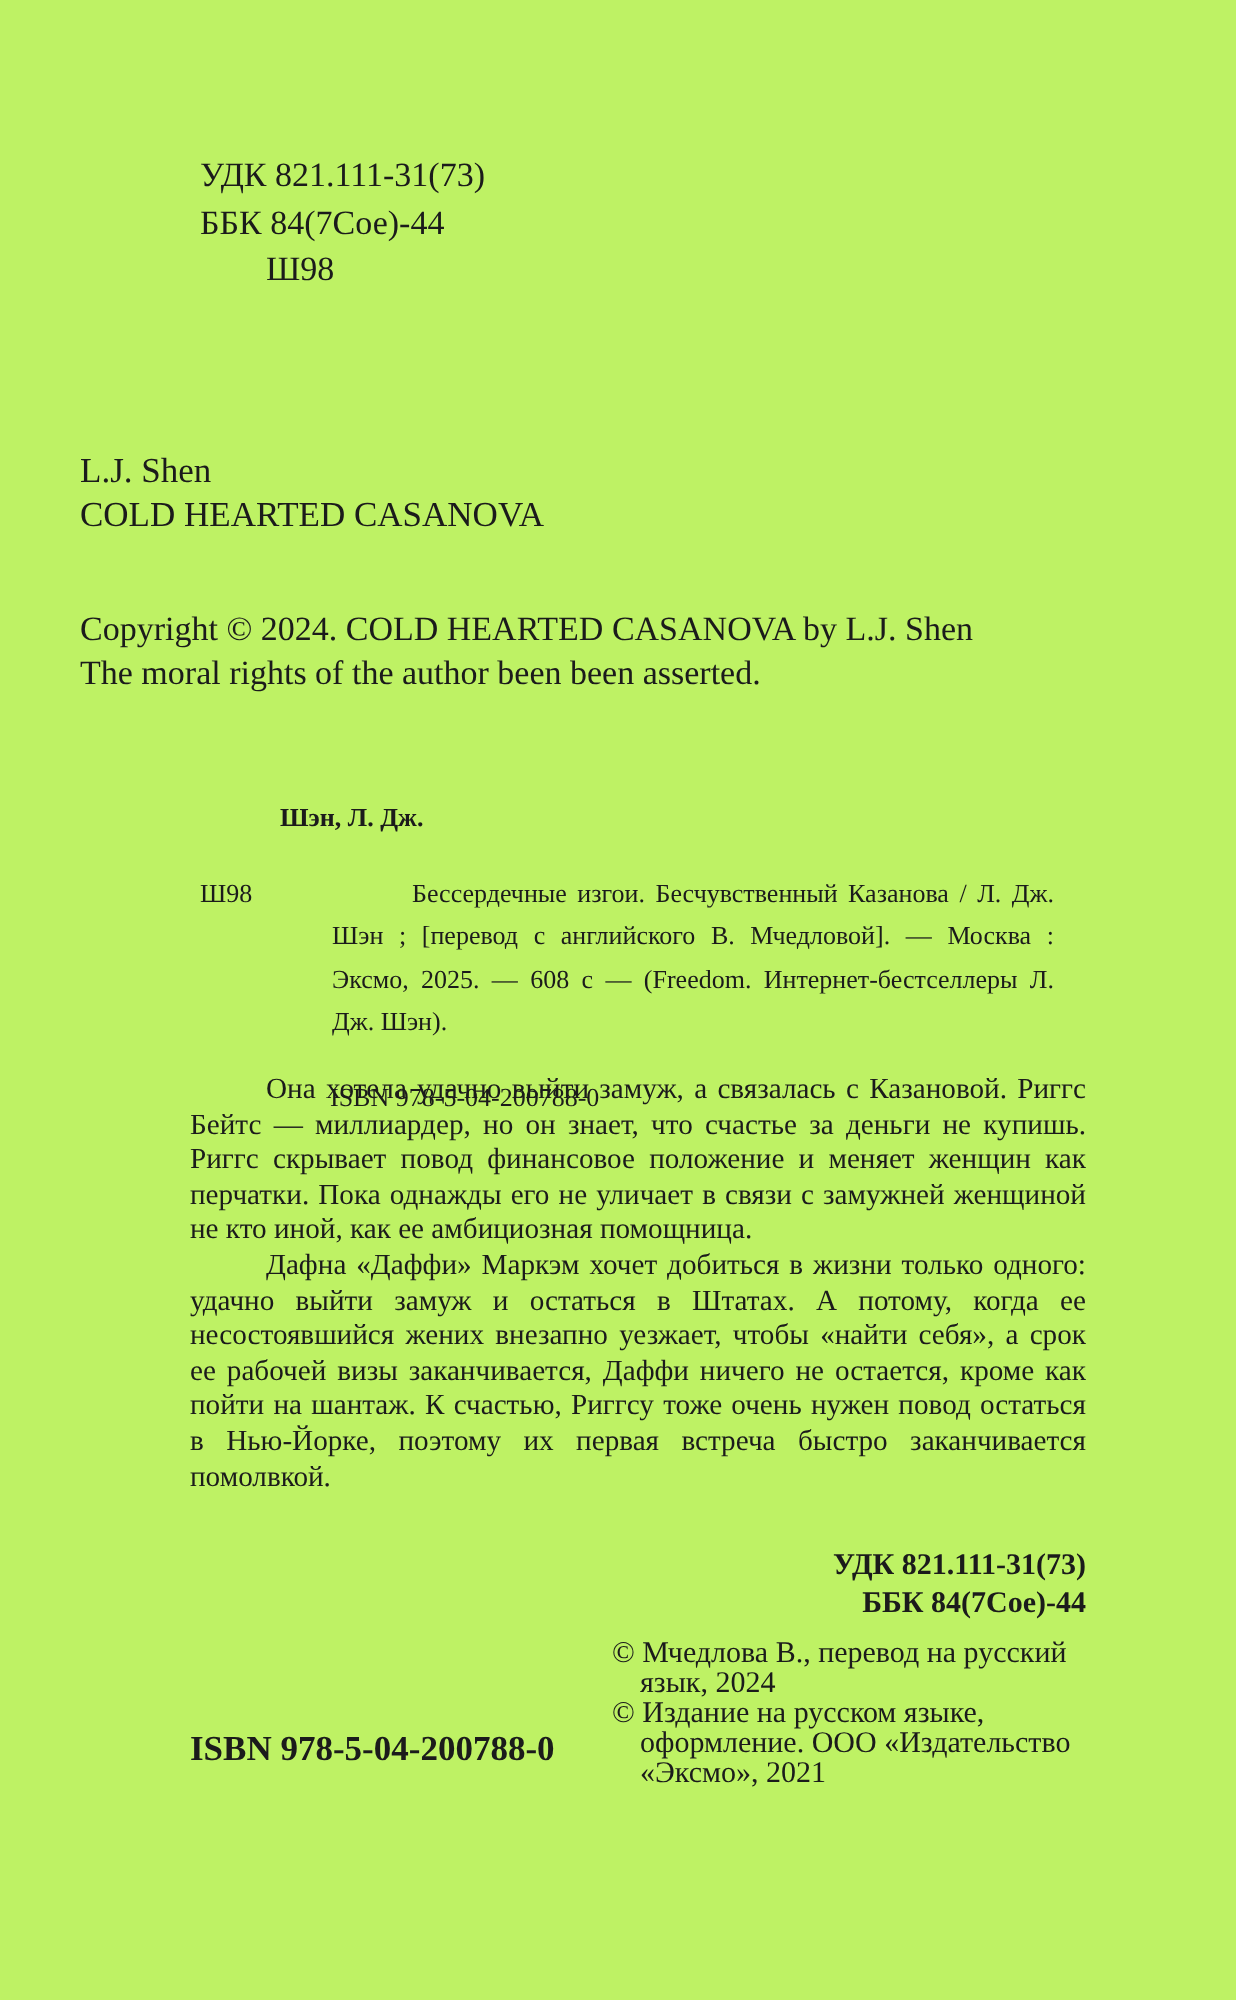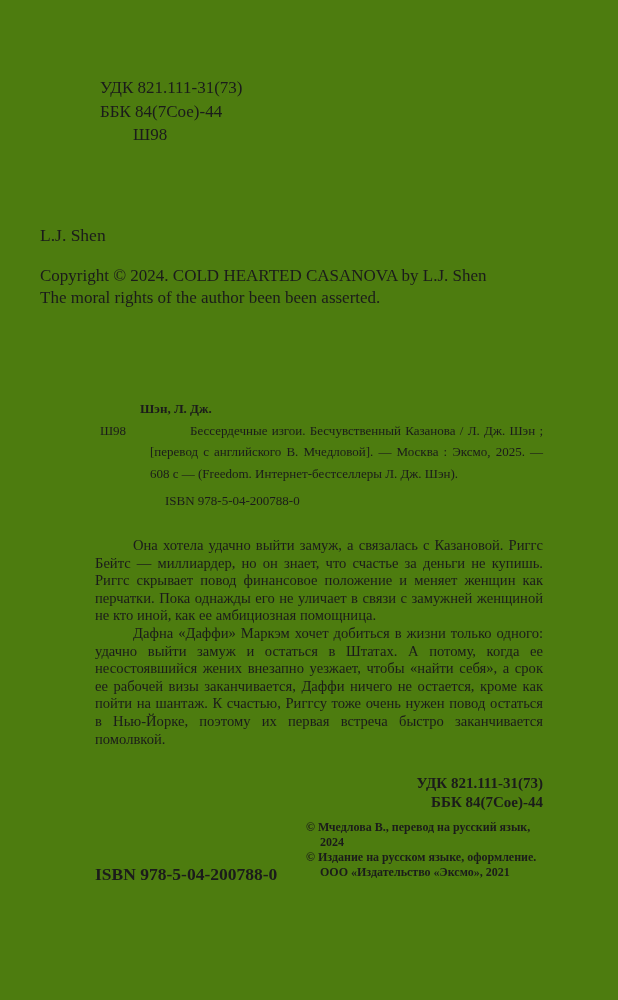--- a/index.html
+++ b/index.html
@@ -4,21 +4,21 @@
 <style>
   html, body {
     margin: 0;
     padding: 0;
     background: #e8e8e8;
   }
   .page {
     position: relative;
     width: 618px;
     height: 1000px;
-    background: #4d7c0f;
+    background: #bef264;
     color: #1b1b1b;
     font-family: "Liberation Serif", "DejaVu Serif", serif;
     overflow: hidden;
   }
 
   
   .top-block {
     position: absolute;
     top: 76px;
     left: 100px;
@@ -33,21 +33,21 @@
   
   .title-block {
     position: absolute;
     top: 224px;
     left: 40px;
     right: 40px;
     font-size: 17.5px;
     line-height: 22px;
   }
   .title-block .copyright {
-    margin-top: 19px;
+    margin-top: 36px;
     font-size: 17px;
   }
 
   
   .biblio {
     position: absolute;
     top: 398px;
     left: 100px;
     width: 443px;
     font-size: 13px;
@@ -59,21 +59,21 @@
   }
   .biblio-entry {
     position: relative;
   }
   .biblio-code {
     position: absolute;
     left: 0;
     top: 0;
   }
   .biblio-desc {
-    margin: 0;
+    margin: 16px;
     padding-left: 50px;
     text-indent: 40px;
     text-align: justify;
   }
   .biblio-isbn {
     margin: 6px 0 0 0;
     padding-left: 65px;
   }
 
   
@@ -102,23 +102,23 @@
     font-weight: bold;
     white-space: nowrap;
   }
 
   
   .footer-copyrights {
     position: absolute;
     top: 820px;
     left: 306px;
     width: 240px;
-    font-size: 12px;
+    font-size: 15px;
     line-height: 15px;
-    font-weight: bold;
+    font-weight: normal;
   }
   .footer-copyrights .entry {
     padding-left: 14px;
     text-indent: -14px;
     margin: 0;
   }
 
   
   .footer-isbn {
     position: absolute;
@@ -135,20 +135,21 @@
 <div class="page">
 
   <div class="top-block">
     <div>УДК 821.111-31(73)</div>
     <div>ББК 84(7Сое)-44</div>
     <div class="code">Ш98</div>
   </div>
 
   <div class="title-block">
     <div>L.J. Shen</div>
+    <div>COLD HEARTED CASANOVA</div>
     <div class="copyright">
       <div>Copyright © 2024. COLD HEARTED CASANOVA by L.J. Shen</div>
       <div>The moral rights of the author been been asserted.</div>
     </div>
   </div>
 
   <div class="biblio">
     <div class="biblio-heading">Шэн, Л. Дж.</div>
     <div class="biblio-entry">
       <span class="biblio-code">Ш98</span>

